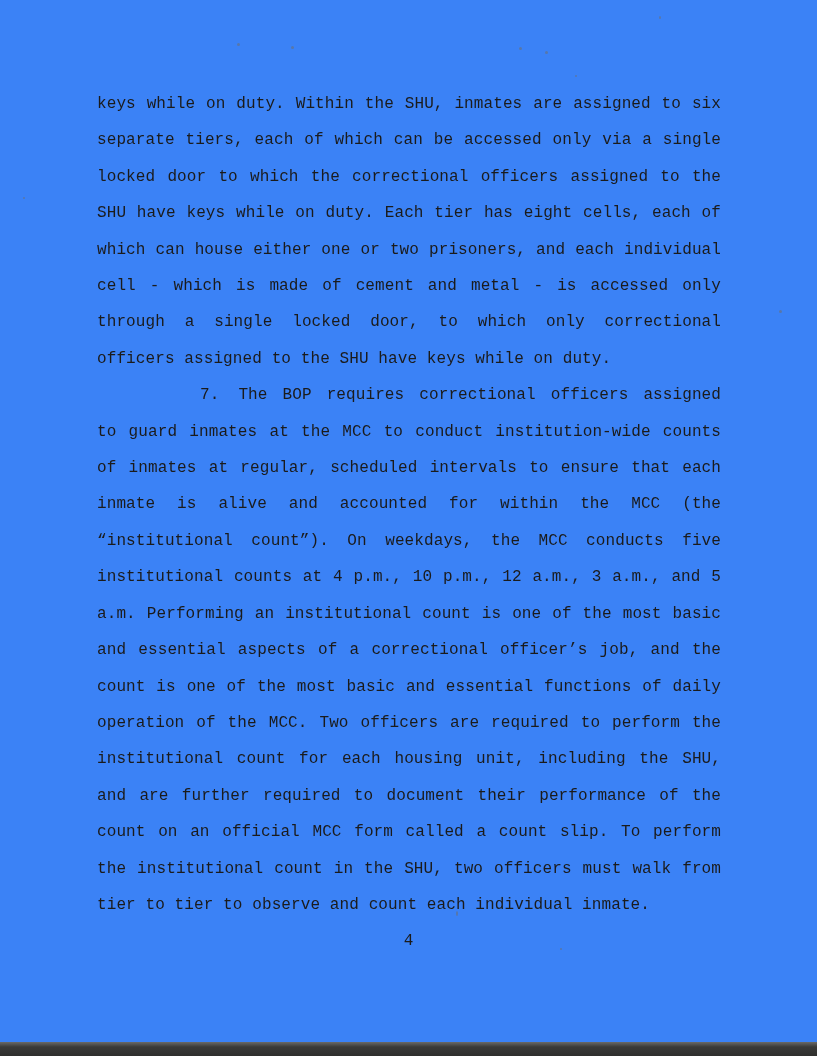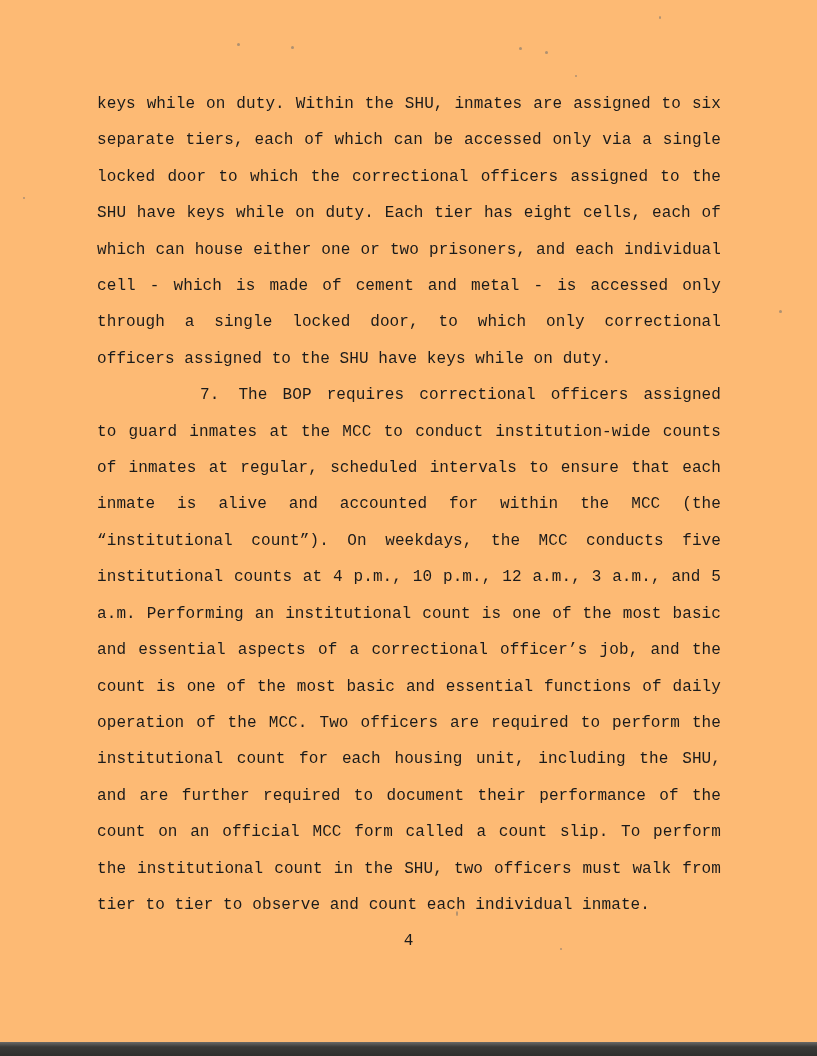--- a/index.html
+++ b/index.html
@@ -5,21 +5,21 @@
   html, body {
     margin: 0;
     padding: 0;
     background: #e8e8e6;
   }
   .page {
     position: relative;
     width: 817px;
     height: 1056px;
     margin: 0 auto;
-    background: #fdba74;
+    background: #3b82f6;
     overflow: hidden;
     font-family: "Liberation Mono", "DejaVu Sans Mono", monospace;
     color: #1b1b1b;
   }
   .content {
     position: absolute;
     left: 97px;
     top: 86px;
     width: 624px;
     font-size: 16px;

